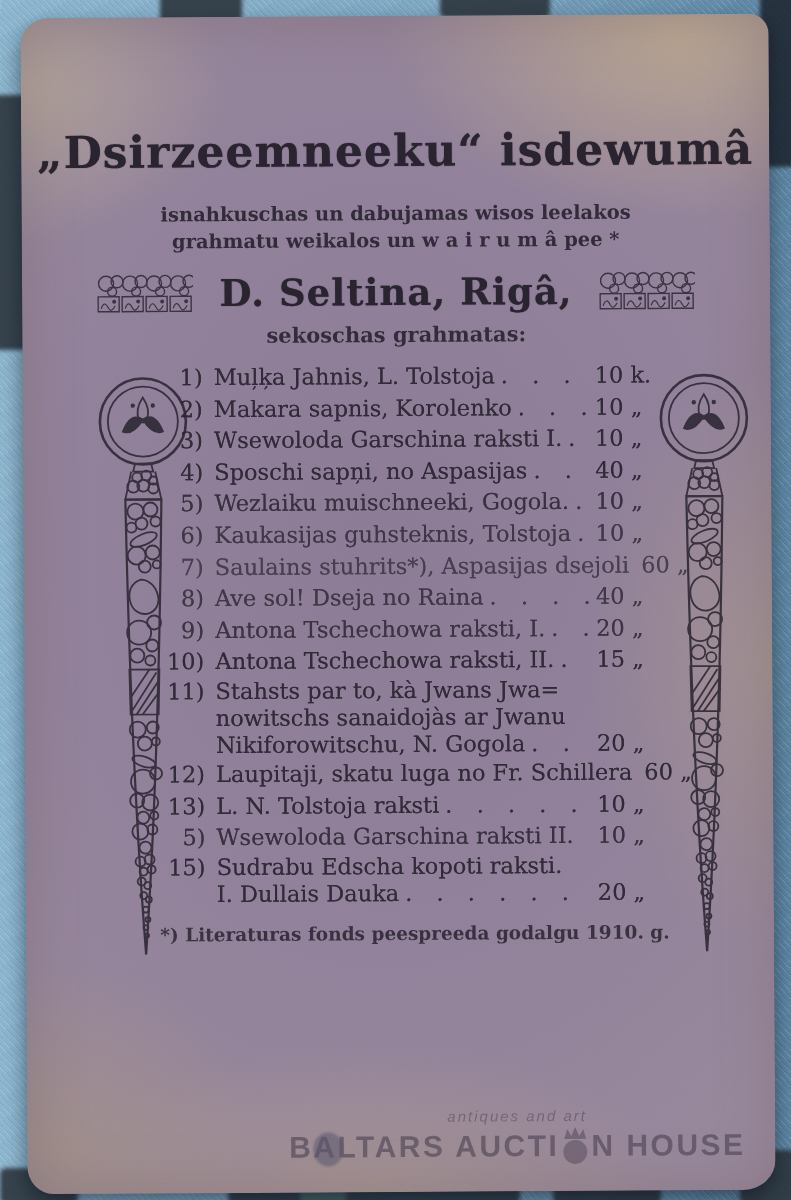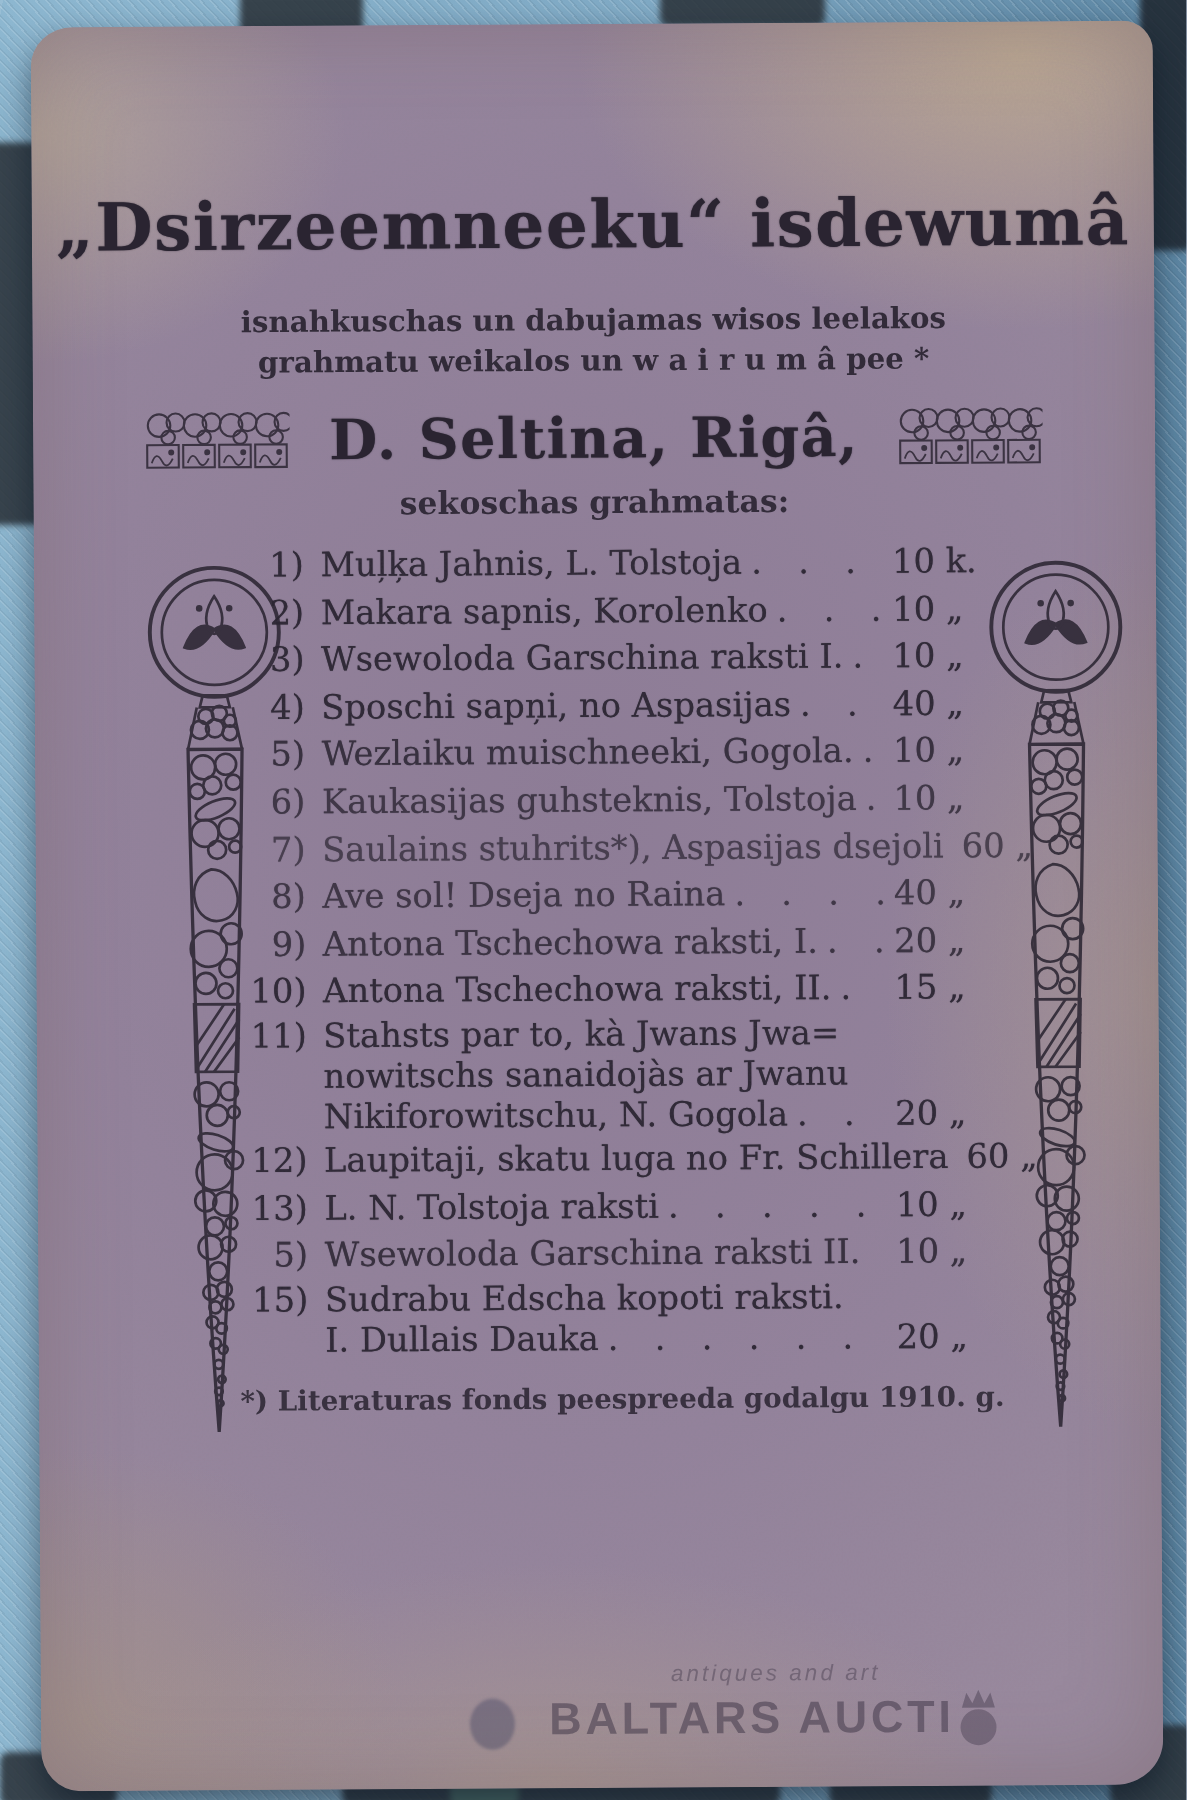--- a/index.html
+++ b/index.html
@@ -378,17 +378,18 @@
 
     <div class="watermark">
       <div class="wm-stamp"></div>
       <div class="wm-tagline">antiques and art</div>
       <div class="wm-brand">
         <span>BALTARS AUCTI</span>
         <svg class="wm-emblem" width="30" height="40" viewBox="0 0 30 40">
           <path d="M4,13 L7,3 L11,10 L15,1 L19,10 L23,3 L26,13 Z" fill="#3b3244" fill-opacity=".8"></path>
           <circle cx="15" cy="26" r="12" fill="#3b3244" fill-opacity=".75"></circle>
         </svg>
+        <span>N HOUSE</span>
       </div>
     </div>
 
   </div>
 </div>
 
 </body></html>

